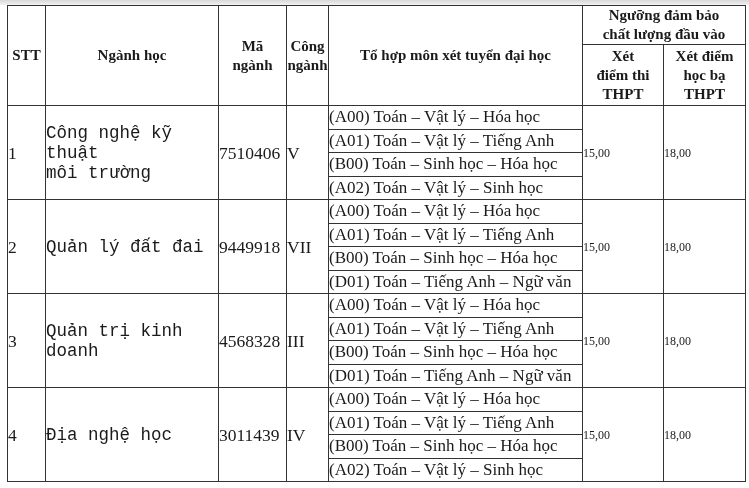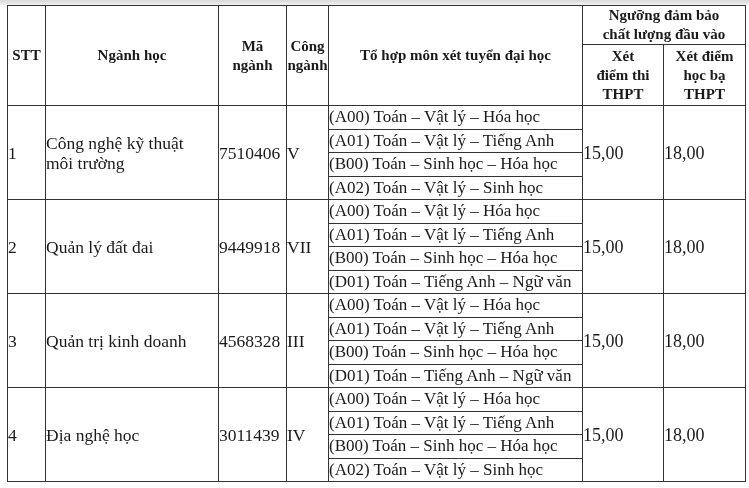--- a/index.html
+++ b/index.html
@@ -48,22 +48,23 @@
     td.combo {
       text-align: left;
       height: 22.5px;
       padding-left: 1px;
       white-space: nowrap;
       font-size: 17px;
     }
     td.major {
       text-align: left;
       padding-left: 8px;
+      font-family: Liberation Mono, monospace;
     }
-    td.score { font-size: 18px; }
+    td.score { font-size: 12px; }
   </style>
 </head>
 <body>
 
 <div class="top-shade"></div>
 
 <table class="admissions">
   <colgroup>
     <col style="width:38px">
     <col style="width:173px">

